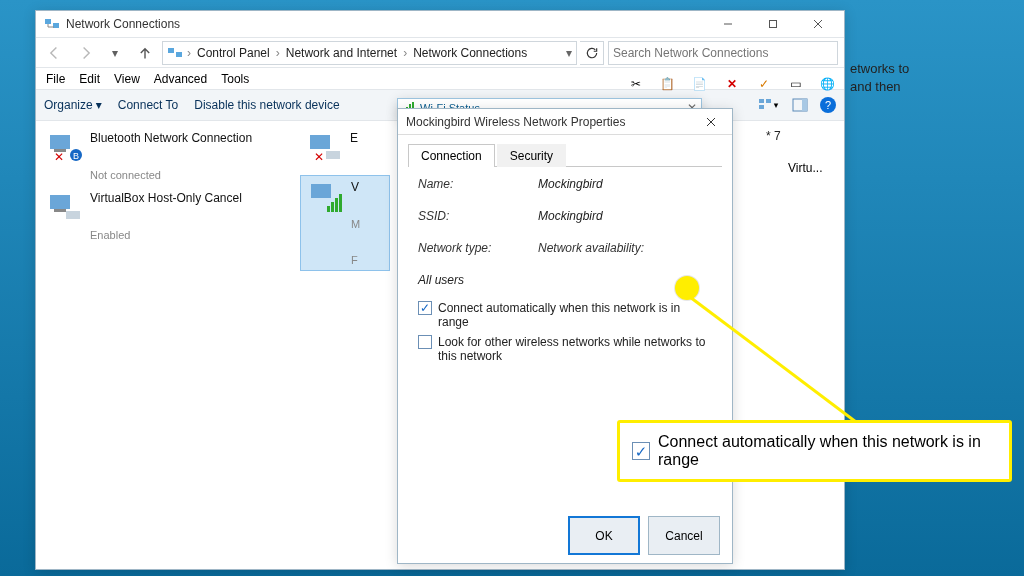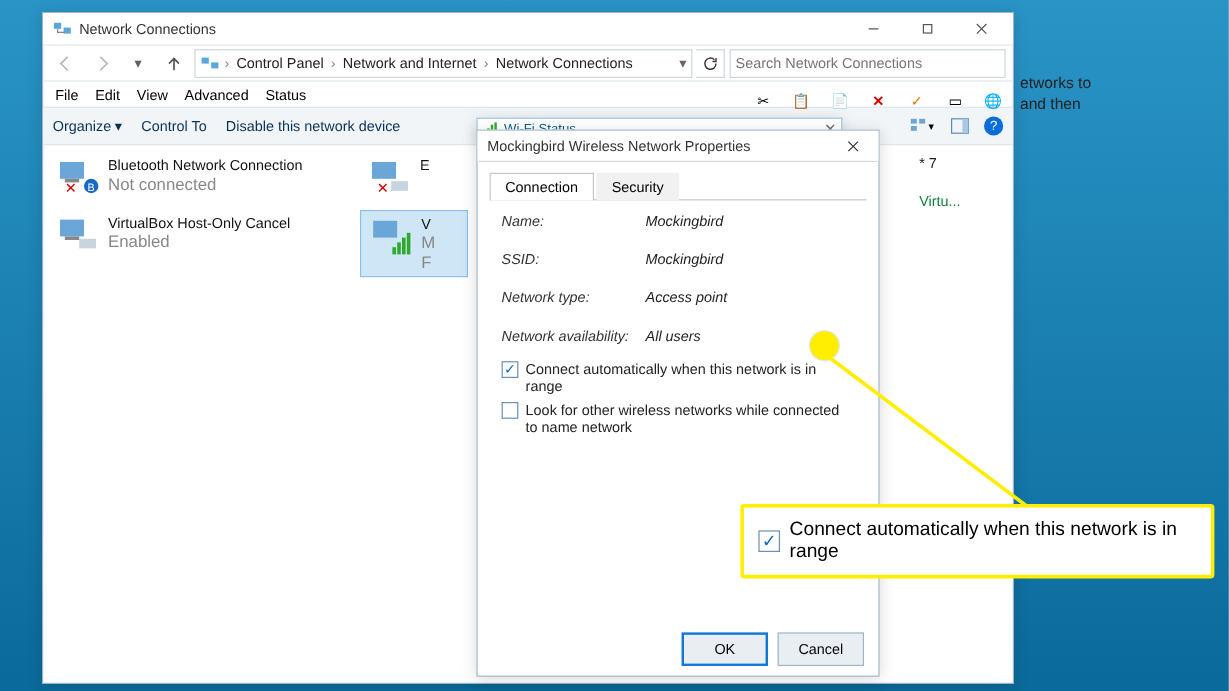--- a/index.html
+++ b/index.html
@@ -35,40 +35,40 @@
   .cmdbar .right{margin-left:auto;display:flex;align-items:center;gap:8px;}
   .small-btn{width:24px;height:22px;display:flex;align-items:center;justify-content:center;}
   .help-icon{width:16px;height:16px;border-radius:50%;background:#0a6eda;color:#fff;font-size:11px;display:flex;align-items:center;justify-content:center;}
   
   .content{position:relative; padding:6px 4px; display:flex; gap:0; }
   .net-item{display:flex;gap:6px;width:250px;padding:4px 6px;}
   .net-item.selected{background:#cfe6f7;border:1px solid #8ec2eb;}
   .net-icon{width:38px;height:38px;position:relative;}
   .net-icon svg{position:absolute;left:0;top:0;}
   .net-text .t1{font-size:12px;color:#111;}
-  .net-text .t2{font-size:14px;color:#888;}
+  .net-text .t2{font-size:11px;color:#888;margin-top:24px;}
   .column{display:flex;flex-direction:column;gap:2px;}
   
   #wifi-status{left:397px;top:98px;width:305px;height:20px;border:1px solid #9cc3de;background:#fff;display:flex;align-items:center;}
   #wifi-status .lbl{font-size:11px;color:#0a5d8f;margin-left:22px;}
   #wifi-status .close{margin-left:auto;margin-right:4px;color:#6b6b6b;font-size:12px;cursor:default;}
   
   #props{left:397px;top:108px;width:336px;height:456px;}
   #props .titlebar{border-bottom:1px solid #dcdcdc;}
   #props .body{padding:8px 10px 10px 10px;}
   .tabs{display:flex;border-bottom:1px solid #c8c8c8;margin-bottom:10px;}
   .tab{padding:4px 12px;font-size:12px;border:1px solid transparent;border-bottom:none;position:relative;top:1px;background:#f1f1f1;margin-right:2px;}
   .tab.active{background:#fff;border-color:#c8c8c8;}
   .kv{display:grid;grid-template-columns:120px 1fr;row-gap:18px;font-size:12px;color:#222;margin:4px 10px 14px 10px;font-style:italic;}
   .kv .k{color:#333;}
   .chk-row{display:flex;align-items:flex-start;gap:6px;font-size:12px;color:#222;margin:6px 10px;}
   .chk{width:14px;height:14px;border:1px solid #6b8fb5;flex:none;display:flex;align-items:center;justify-content:center;background:#fff;}
   .chk.checked::after{content:"✓";color:#1668c5;font-size:12px;line-height:1;}
   .btn-row{position:absolute;left:0;right:0;bottom:8px;display:flex;justify-content:flex-end;gap:8px;padding:0 12px;}
-  .btn{min-width:72px;height:28px;border:1px solid #9fb6c6;background:#e9eef3;font-size:12px;display:flex;align-items:center;justify-content:center;}
+  .btn{min-width:72px;height:39px;border:1px solid #9fb6c6;background:#e9eef3;font-size:12px;display:flex;align-items:center;justify-content:center;}
   .btn.primary{border:2px solid #1277d6;background:#e9eef3;}
   
   #highlight-dot{position:absolute;left:675px;top:276px;width:24px;height:24px;border-radius:50%;background:#ffee00;box-shadow:0 0 0 1px rgba(0,0,0,.1);}
   #callout{position:absolute;left:617px;top:420px;width:395px;background:#fff;border:3px solid #ffee00;border-radius:3px;padding:10px 12px;display:flex;align-items:center;gap:8px;font-size:16px;}
   #callout .chk{width:18px;height:18px;}
   #callout .chk.checked::after{font-size:15px;}
   #callout-line{position:absolute;left:690px;top:297px;width:180px;height:130px;pointer-events:none;}
   
   .bg-tip{position:absolute;left:850px;top:60px;color:#222;font-size:13px;line-height:1.4;}
   
@@ -146,38 +146,38 @@
           <path d="M10 6a4 4 0 11-1.2-2.8M10 2v2.5H7.5" stroke="#333" fill="none"></path>
         </svg>
       </div>
     <input class="search-box" placeholder="Search Network Connections" style="">
   </div>
   <div class="menubar">
     <span>File</span>
     <span>Edit</span>
     <span>View</span>
     <span>Advanced</span>
-    <span>Status</span>
+    <span>Tools</span>
   </div>
   <div class="ribbon">
     <div class="rbtn">✂</div>
     <div class="rbtn">📋</div>
     <div class="rbtn">📄</div>
     <div class="rbtn" style="color:#d40000;font-weight:bold">✕</div>
     <div class="rbtn" style="color:#d87a00">✓</div>
     <div class="rbtn">▭</div>
     <div class="rbtn">🌐</div>
   </div>
   <div class="cmdbar">
     <div class="dd">
         <span>Organize</span>
         <span>▾</span>
       </div>
     <div class="dd">
-        <span>Control To</span>
+        <span>Connect To</span>
       </div>
     <div class="dd">
         <span>Disable this network device</span>
       </div>
     <div class="right">
       <div class="small-btn">
           <svg width="16" height="14" viewBox="0 0 16 14">
             <rect x="1" y="1" width="5" height="4" fill="#6aa6d8"></rect>
             <rect x="1" y="7" width="5" height="4" fill="#6aa6d8"></rect>
             <rect x="8" y="1" width="5" height="4" fill="#6aa6d8"></rect>
@@ -250,21 +250,21 @@
             </svg>
         </div>
         <div class="net-text">
           <div class="t1">V</div>
           <div class="t2">M</div>
           <div class="t2">F</div>
         </div>
       </div>
     </div>
     <span class="trunc" style="left:730px;top:8px">* 7</span>
-    <span class="trunc" style="left:730px;top:40px;color:#15803d">Virtu...</span>
+    <span class="trunc" style="left:752px;top:40px;color:#000000">Virtu...</span>
   </div>
 </div>
 
 <div id="wifi-status" class="window">
   <span style="position:absolute;left:4px;top:2px">
     <svg width="14" height="14" viewBox="0 0 14 14">
         <g fill="#2faa2f">
           <rect x="1" y="9" width="2" height="4"></rect>
           <rect x="4" y="6" width="2" height="7"></rect>
           <rect x="7" y="3" width="2" height="10"></rect>
@@ -289,31 +289,30 @@
     <div class="tabs">
       <div class="tab active">Connection</div>
       <div class="tab">Security</div>
     </div>
     <div class="kv">
       <div class="k">Name:</div>
       <div>Mockingbird</div>
       <div class="k">SSID:</div>
       <div>Mockingbird</div>
       <div class="k">Network type:</div>
-      <div>Access point</div>
       <div class="k">Network availability:</div>
       <div>All users</div>
     </div>
     <div class="chk-row">
       <div class="chk checked"></div>
       <div>Connect automatically when this network is in range</div>
     </div>
     <div class="chk-row">
       <div class="chk"></div>
-      <div>Look for other wireless networks while connected to name network</div>
+      <div>Look for other wireless networks while networks to this network</div>
     </div>
   </div>
   <div class="btn-row">
     <div class="btn primary">OK</div>
     <div class="btn">Cancel</div>
   </div>
 </div>
 
 <div id="highlight-dot"></div>
 <svg id="callout-line">

